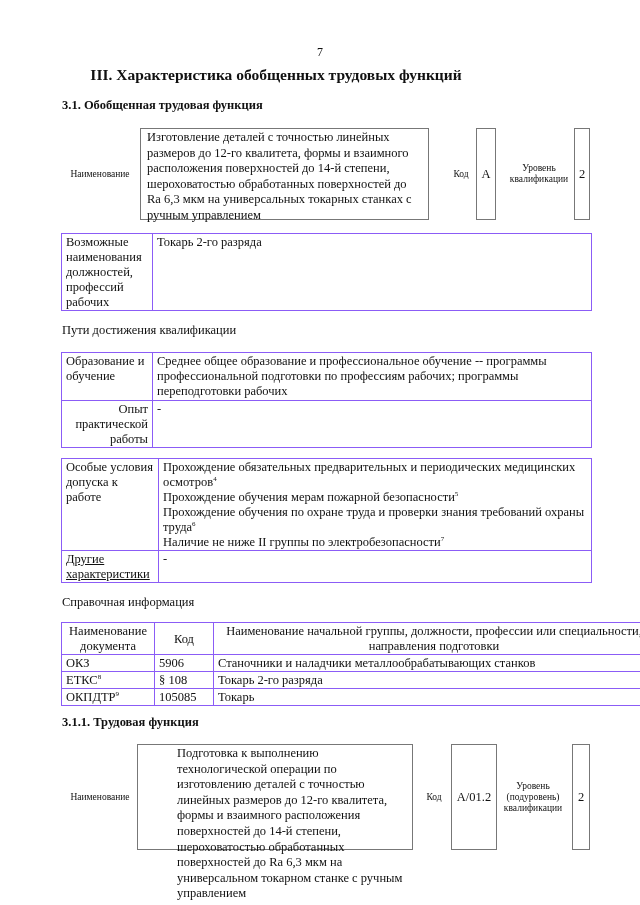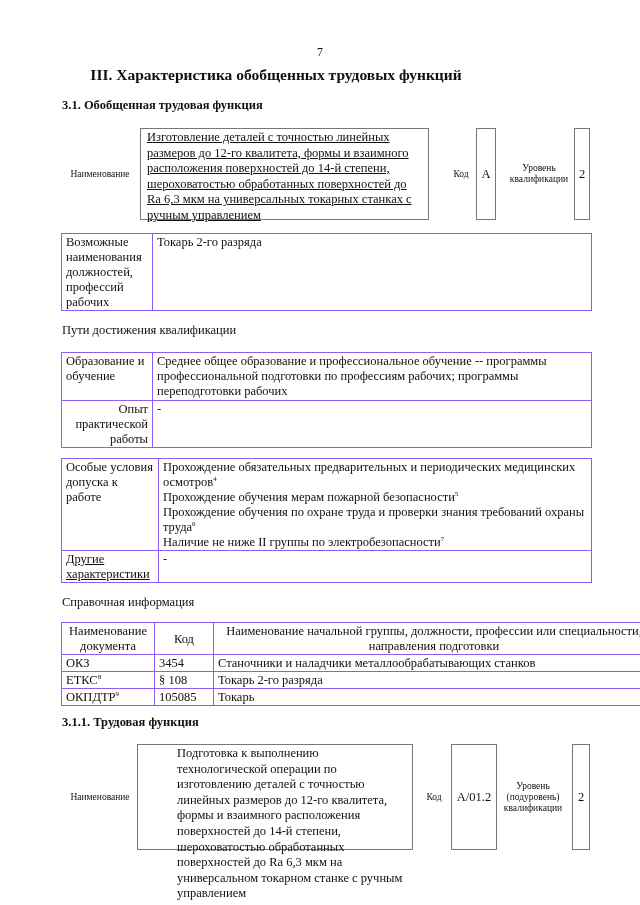--- a/index.html
+++ b/index.html
@@ -23,21 +23,21 @@
     .line { display: block; }
   </style>
 </head>
 <body>
 
 <div class="abs page-num">7</div>
 <div class="abs h1">III. Характеристика обобщенных трудовых функций</div>
 <div class="abs h2">3.1. Обобщенная трудовая функция</div>
 
 <div class="abs small center-v" style="left:62px; top:128px; width:76px; height:92px;">Наименование</div>
-<div class="abs box desc" style="left:140px; top:128px; width:289px; height:92px;text-decoration:underline;">Изготовление деталей с точностью линейных размеров до 12-го квалитета, формы и взаимного расположения поверхностей до 14-й степени, шероховатостью обработанных поверхностей до Ra 6,3 мкм на универсальных токарных станках с ручным управлением</div>
+<div class="abs box desc" style="left:140px; top:128px; width:289px; height:92px;">Изготовление деталей с точностью линейных размеров до 12-го квалитета, формы и взаимного расположения поверхностей до 14-й степени, шероховатостью обработанных поверхностей до Ra 6,3 мкм на универсальных токарных станках с ручным управлением</div>
 <div class="abs small center-v" style="left:446px; top:128px; width:30px; height:92px;">Код</div>
 <div class="abs box center-v plain" style="left:476px; top:128px; width:20px; height:92px;">А</div>
 <div class="abs small center-v" style="left:503px; top:128px; width:72px; height:92px;">Уровень квалификации</div>
 <div class="abs box center-v plain" style="left:574px; top:128px; width:16px; height:92px;">2</div>
 
 <table class="grid" style="left:61px; top:233px; width:531px;">
   <tbody>
       <tr>
     <td style="width:82px; height:72px;">Возможные наименования должностей, профессий рабочих</td>
     <td>Токарь 2-го разряда</td>
@@ -82,21 +82,21 @@
 
 <table class="grid" style="left:61px; top:622px; width:594px;">
   <tbody>
       <tr>
     <td style="width:84px; text-align:center; vertical-align:middle; height:30px;">Наименование документа</td>
     <td style="width:50px; text-align:center; vertical-align:middle;">Код</td>
     <td style="text-align:center; vertical-align:middle;">Наименование начальной группы, должности, профессии или специальности, направления подготовки</td>
   </tr>
   <tr>
     <td><span>ОКЗ</span><sup></sup></td>
-    <td>3454</td>
+    <td>5906</td>
     <td>Станочники и наладчики металлообрабатывающих станков</td>
   </tr>
   <tr>
     <td><span>ЕТКС</span><sup>8</sup></td>
     <td>§ 108</td>
     <td>Токарь 2-го разряда</td>
   </tr>
   <tr>
     <td><span>ОКПДТР</span><sup>9</sup></td>
     <td>105085</td>

